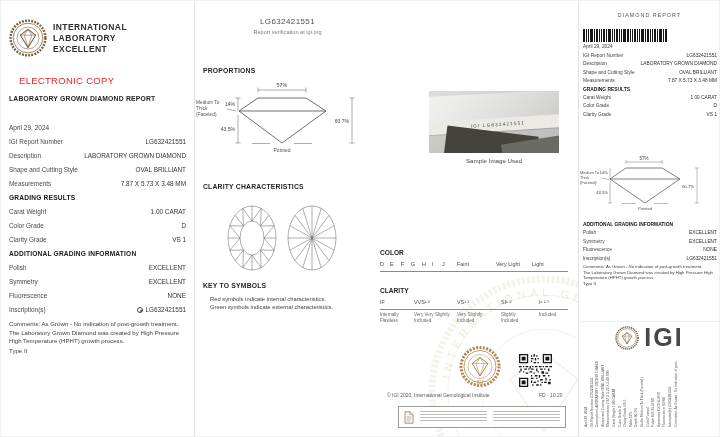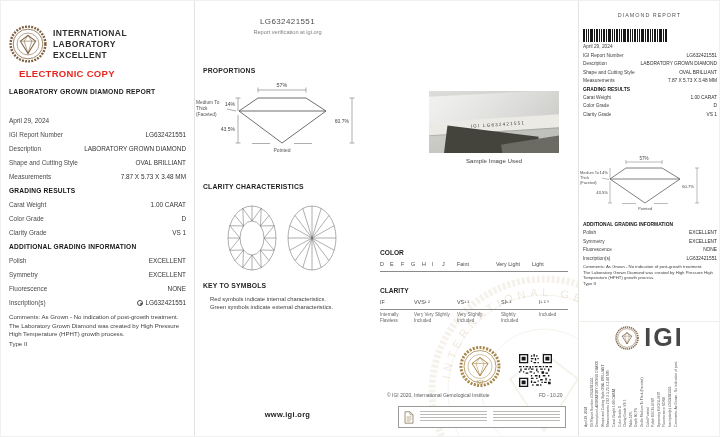--- a/index.html
+++ b/index.html
@@ -4,25 +4,25 @@
 <style>
   html,body{margin:0;padding:0;background:#ffffff;}
   *{box-sizing:border-box;}
   body{font-family:"Liberation Sans",sans-serif;-webkit-font-smoothing:antialiased;}
   .sheet{position:relative;width:720px;height:437px;background:#fff;overflow:hidden;border:1px solid #f0f0f0;cursor:default;}
   .vline{position:absolute;top:0;bottom:0;width:1px;background:#e3e3e0;}
   .hline{position:absolute;height:1px;background:#ededea;}
   svg text{font-family:"Liberation Sans",sans-serif;}
 
   
-  .left{position:absolute;left:0;top:0;width:193px;height:437px;padding:24px 8px;z-index:2;}
+  .left{position:absolute;left:0;top:0;width:193px;height:437px;padding:18px 8px;z-index:2;}
   .logo-row{display:flex;align-items:flex-start;}
   .badge{flex:0 0 auto;}
   .inst-name{margin-left:6px;padding-top:3px;font-weight:bold;font-size:8.5px;line-height:11px;color:#2e2e2e;letter-spacing:.4px;}
-  .ecopy{margin:5px 0 0 10px;font-weight:bold;font-size:9.5px;color:#e8251f;letter-spacing:.3px;}
+  .ecopy{margin:18px 0 0 10px;font-weight:normal;font-size:9.5px;color:#e8251f;letter-spacing:.3px;}
   .rep-title{margin-top:9px;font-weight:bold;font-size:6.8px;color:#1f1f1f;letter-spacing:.2px;}
   .date{margin-top:22px;font-size:6.5px;color:#3e3e3e;}
   .rows{margin-top:7px;}
   .row{display:flex;justify-content:space-between;align-items:baseline;font-size:6.4px;color:#3e3e3e;margin-bottom:7px;}
   .row .lab{color:#4a4a4a;}
   .row .val{text-align:right;color:#333;}
   .sec-title{font-weight:bold;font-size:6.6px;color:#161616;margin:2px 0 7px 0;letter-spacing:.2px;}
   .insc-icon{display:inline-block;width:6px;height:6px;border:1px solid #4a4a4a;border-radius:50%;margin-right:2px;vertical-align:-1px;position:relative;}
   .insc-icon:before{content:"";position:absolute;left:1.2px;top:1.6px;width:2.4px;height:2.4px;background:#4a4a4a;transform:rotate(45deg);}
   .comments{font-size:6.1px;color:#3e3e3e;line-height:1.35;margin-top:1px;}
@@ -271,21 +271,20 @@
       <div class="sline"></div>
       <div class="slabels">
         <span style="left:0;width:30px">Internally Flawless</span>
         <span style="left:34px;width:38px">Very Very Slightly Included</span>
         <span style="left:77px;width:38px">Very Slightly Included</span>
         <span style="left:121px;width:32px">Slightly Included</span>
         <span style="left:159px;width:28px">Included</span>
       </div>
     </div>
 
-    <div class="igi-web">www.igi.org</div>
 
     <svg style="position:absolute;left:265px;top:344px;" width="42" height="43" viewBox="0 0 42 43">
       <circle cx="21" cy="21.5" r="19" fill="none" stroke="#a8874a" stroke-width="3" stroke-dasharray="2 1.4"></circle>
       <circle cx="21" cy="21.5" r="16" fill="none" stroke="#a8874a" stroke-width="0.8"></circle>
       <circle cx="21" cy="21.5" r="12" fill="none" stroke="#a8874a" stroke-width="0.5"></circle>
       <path d="M13 18.5 L21 12.5 L29 18.5 L21 31 Z" fill="none" stroke="#a8874a" stroke-width="1"></path>
       <path d="M13 18.5 L29 18.5 M21 12.5 L17 18.5 L21 31 M21 12.5 L25 18.5 L21 31" fill="none" stroke="#a8874a" stroke-width="0.55"></path>
       <text x="21" y="38.5" text-anchor="middle" font-size="4.5" fill="#a8874a">IGI</text>
     </svg>
 

